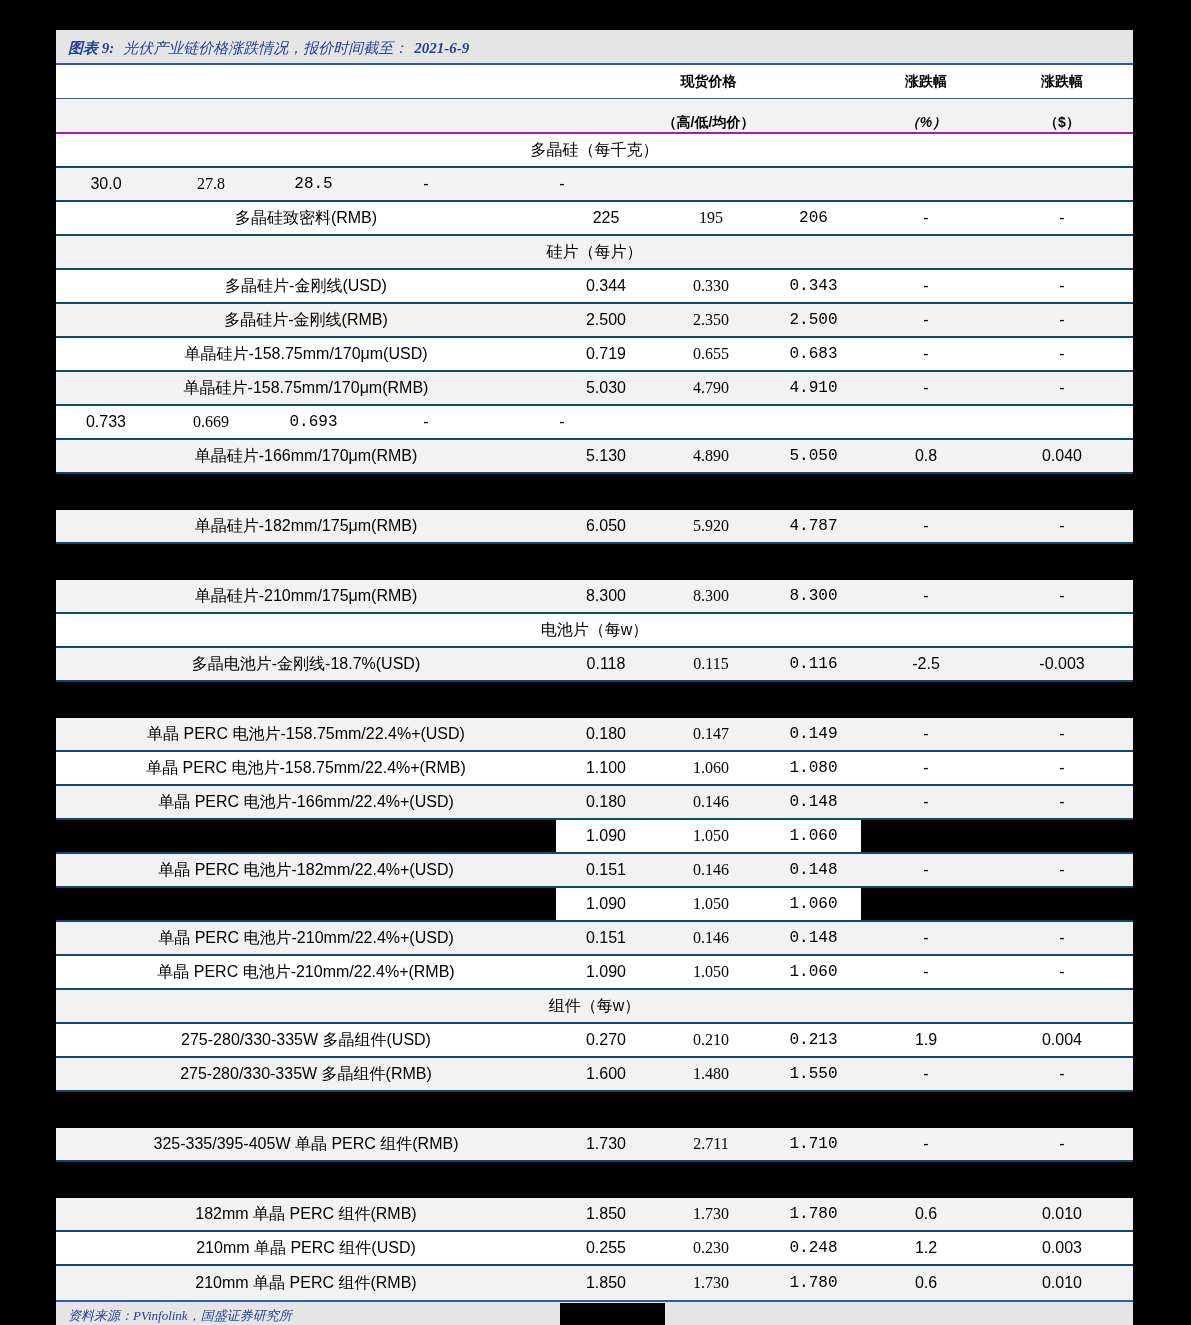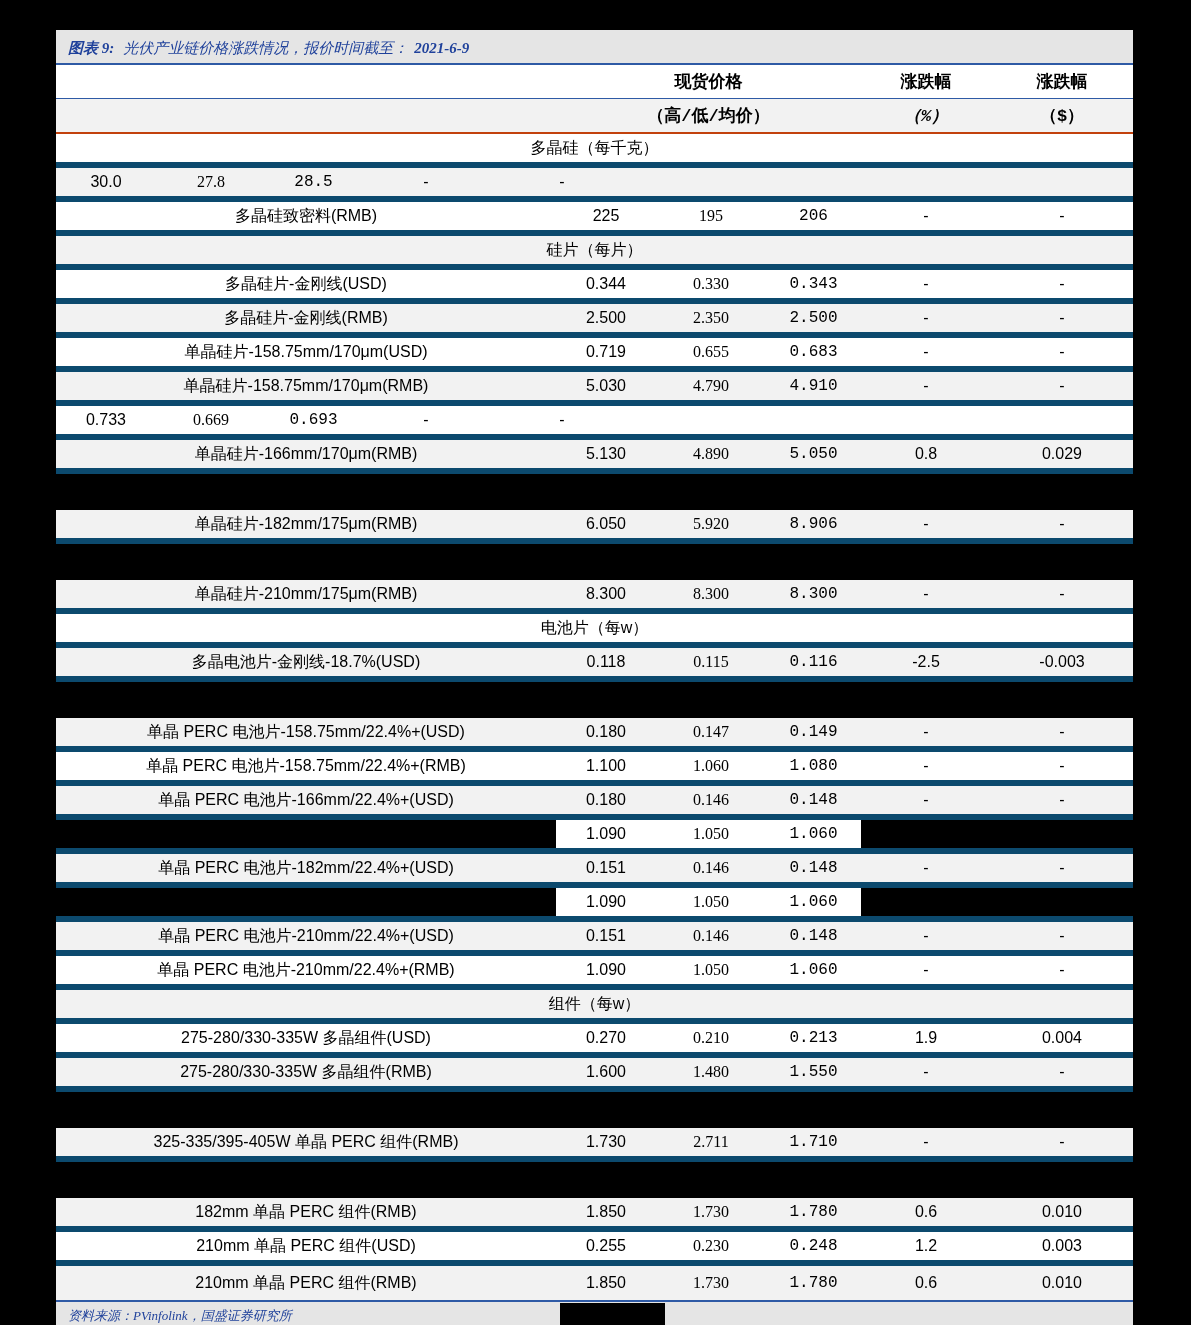--- a/index.html
+++ b/index.html
@@ -27,44 +27,44 @@
     white-space:pre;
   }
   .t-prefix { font-weight:bold; margin-right:9px; }
   .t-main { margin-right:6px; }
   .t-date { font-weight:bold; }
   .table { border-top:2px solid #2e5aa5; border-bottom:2px solid #2e5aa5; }
   .row {
     box-sizing:border-box;
     display:flex; align-items:stretch;
     height:34px;
-    border-bottom:6px solid #0c4a6e;
+    border-bottom:2px solid #0c4a6e;
     background:#fff;
   }
   .row.header1 { border-bottom:1px solid #2e5aa5; background:#fff; }
-  .row.header2 { height:35px; border-bottom:2px solid #c2410c; background:#f2f2f2; }
+  .row.header2 { height:35px; border-bottom:2px solid #a21caf; background:#f2f2f2;align-items:flex-end; }
   .row.g { background:#f2f2f2; }
   .row.w { background:#fff; }
   .row.blackout { height:36px; border-bottom:none; background:#000; }
   #rows .row:last-child { border-bottom:none; }
   .cell {
     box-sizing:border-box;
     display:flex; align-items:center; justify-content:center;
     font-size:16px; color:#000;
     overflow:hidden; white-space:nowrap;
   }
   .cell.label { width:500px; }
   .cell.high  { width:100px; }
   .cell.low   { width:110px;font-family:Liberation Serif, serif; }
   .cell.avg   { width:95px;font-family:Liberation Mono, monospace;  }
   .cell.pct   { width:130px; }
   .cell.chg   { width:142px; }
   .cell.span3 { width:305px; }
   .cell.full  { width:100%; }
-  .cell.hdr   { font-weight:bold; font-size:17px;font-family:Liberation Mono, monospace; }
+  .cell.hdr   { font-weight:bold; font-size:14px; }
   .cell.it    { font-style:italic; }
   .partial .blackcell { background:#000; }
   .footer {
     box-sizing:border-box;
     height:28px; padding-left:12px;
     display:flex; align-items:center;
     font-family:"Liberation Serif", serif;
     font-style:italic;
     font-size:13px;
     color:#1f419b;
@@ -160,28 +160,28 @@
           <div class="cell avg">0.693</div>
           <div class="cell pct">-</div>
           <div class="cell chg">-</div>
         </div>
         <div class="row g">
           <div class="cell label">单晶硅片-166mm/170μm(RMB)</div>
           <div class="cell high">5.130</div>
           <div class="cell low">4.890</div>
           <div class="cell avg">5.050</div>
           <div class="cell pct">0.8</div>
-          <div class="cell chg">0.029</div>
+          <div class="cell chg">0.040</div>
         </div>
         <div class="row blackout"></div>
         <div class="row g">
           <div class="cell label">单晶硅片-182mm/175μm(RMB)</div>
           <div class="cell high">6.050</div>
           <div class="cell low">5.920</div>
-          <div class="cell avg">8.906</div>
+          <div class="cell avg">4.787</div>
           <div class="cell pct">-</div>
           <div class="cell chg">-</div>
         </div>
         <div class="row blackout"></div>
         <div class="row g">
           <div class="cell label">单晶硅片-210mm/175μm(RMB)</div>
           <div class="cell high">8.300</div>
           <div class="cell low">8.300</div>
           <div class="cell avg">8.300</div>
           <div class="cell pct">-</div>

